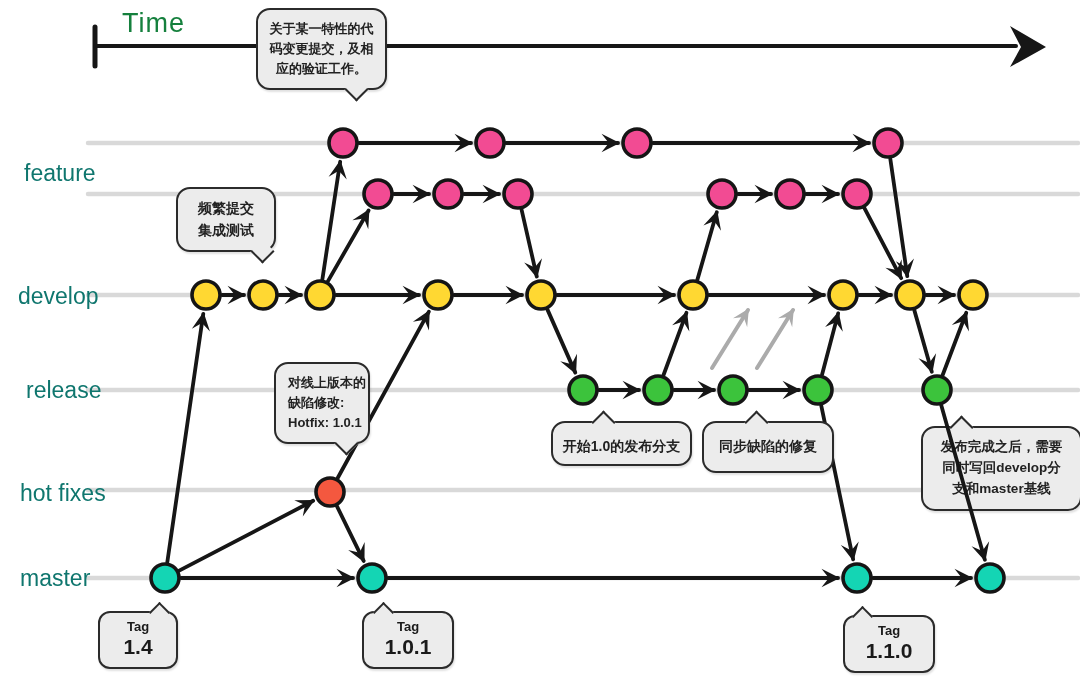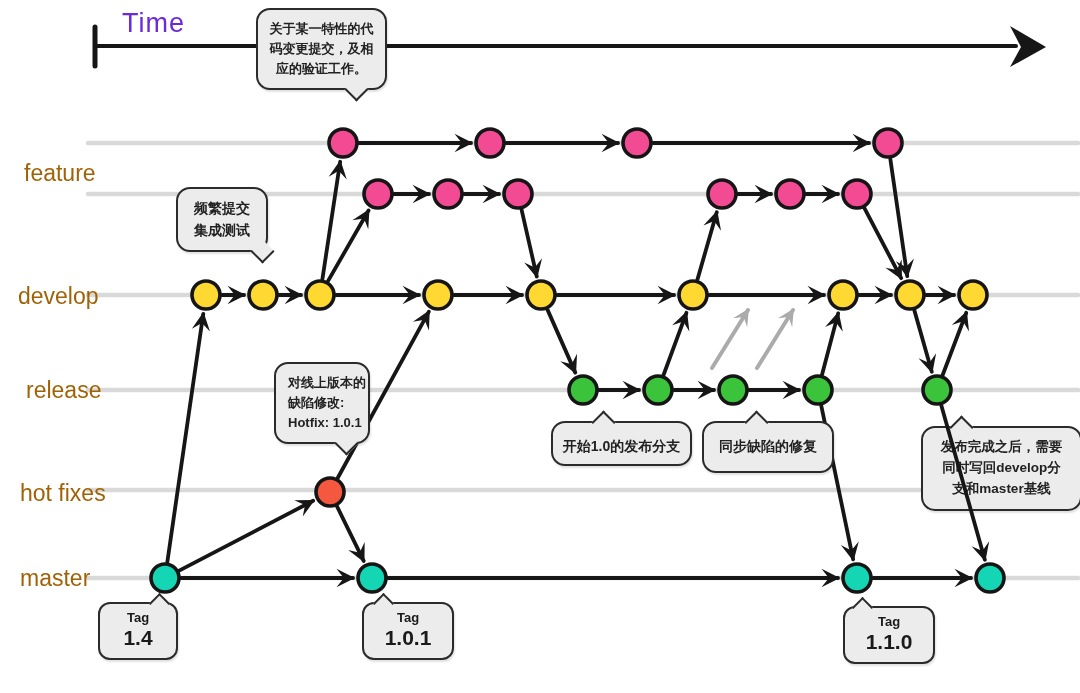--- a/index.html
+++ b/index.html
@@ -5,24 +5,24 @@
   html,body{margin:0;padding:0;background:#fff;}
   #stage{
     position:relative;width:1080px;height:693px;background:#fff;overflow:hidden;
     font-family:"Liberation Sans",sans-serif;color:#1c1c1c;
   }
   svg.layer{position:absolute;left:0;top:0;pointer-events:none;}
   #edges-base{z-index:1;}
   #edges-overlay{z-index:8;}
   .time-label{
     position:absolute;left:122px;top:8px;z-index:6;
-    font-size:27px;font-weight:500;color:#6d28d9;letter-spacing:1px;
+    font-size:27px;font-weight:500;color:#15803d;letter-spacing:1px;
   }
   .branch-label{
-    position:absolute;left:20px;z-index:6;font-size:23px;color:#a16207;
+    position:absolute;left:20px;z-index:6;font-size:23px;color:#0f766e;
   }
   .bubble{
     position:absolute;z-index:5;box-sizing:border-box;
     background:#ececec;border:2.5px solid #2b2b2b;border-radius:14px;
     padding:9px 8px;text-align:center;
     font-size:13px;font-weight:600;line-height:1.55;color:#222;
     box-shadow:1px 2px 2px rgba(0,0,0,0.12);
     margin-left:24px;
   }
   .bubble.left-align{text-align:left;padding-left:12px;}
@@ -36,20 +36,21 @@
   }
   .tail-top::after{
     top:-9.5px;
     border-left:2.5px solid #2b2b2b;border-top:2.5px solid #2b2b2b;
   }
   .tag{
     position:absolute;z-index:5;box-sizing:border-box;
     background:#ececec;border:2.5px solid #2b2b2b;border-radius:12px;
     padding:6px 4px 8px 4px;text-align:center;color:#1a1a1a;
     box-shadow:1px 2px 2px rgba(0,0,0,0.12);
+    margin-top:9px;
   }
   .tag::after{
     content:"";position:absolute;width:13px;height:13px;background:#ececec;
     transform:rotate(45deg);left:var(--tx,30px);top:-8.5px;
     border-left:2.5px solid #2b2b2b;border-top:2.5px solid #2b2b2b;
   }
   .tag-label{font-size:13px;font-weight:600;}
   .tag-version{font-size:21px;font-weight:700;margin-top:1px;}
   .bline{white-space:nowrap;}
 </style>
@@ -163,21 +164,21 @@
   <div class="branch-label" style="top:377px;left:26px">release</div>
   <div class="branch-label" style="top:480px;left:20px">hot fixes</div>
   <div class="branch-label" style="top:565px;left:20px">master</div>
 
   <div class="bubble tail-bottom" style="left:232px;top:8px;width:131px;--tx:90px">
     <div class="bline">关于某一特性的代</div>
     <div class="bline">码变更提交，及相</div>
     <div class="bline">应的验证工作。</div>
   </div>
 
-  <div class="bubble tail-bottom" style="left:152px;top:187px;width:92px;font-size:14px;--tx:76px">
+  <div class="bubble tail-bottom" style="left:152px;top:187px;width:100px;font-size:14px;--tx:76px">
     <div class="bline">频繁提交</div>
     <div class="bline">集成测试</div>
   </div>
 
   <div class="bubble tail-bottom left-align" style="left:250px;top:362px;width:96px;--tx:62px">
     <div class="bline">对线上版本的</div>
     <div class="bline">缺陷修改:</div>
     <div class="bline">Hotfix: 1.0.1</div>
   </div>
 

